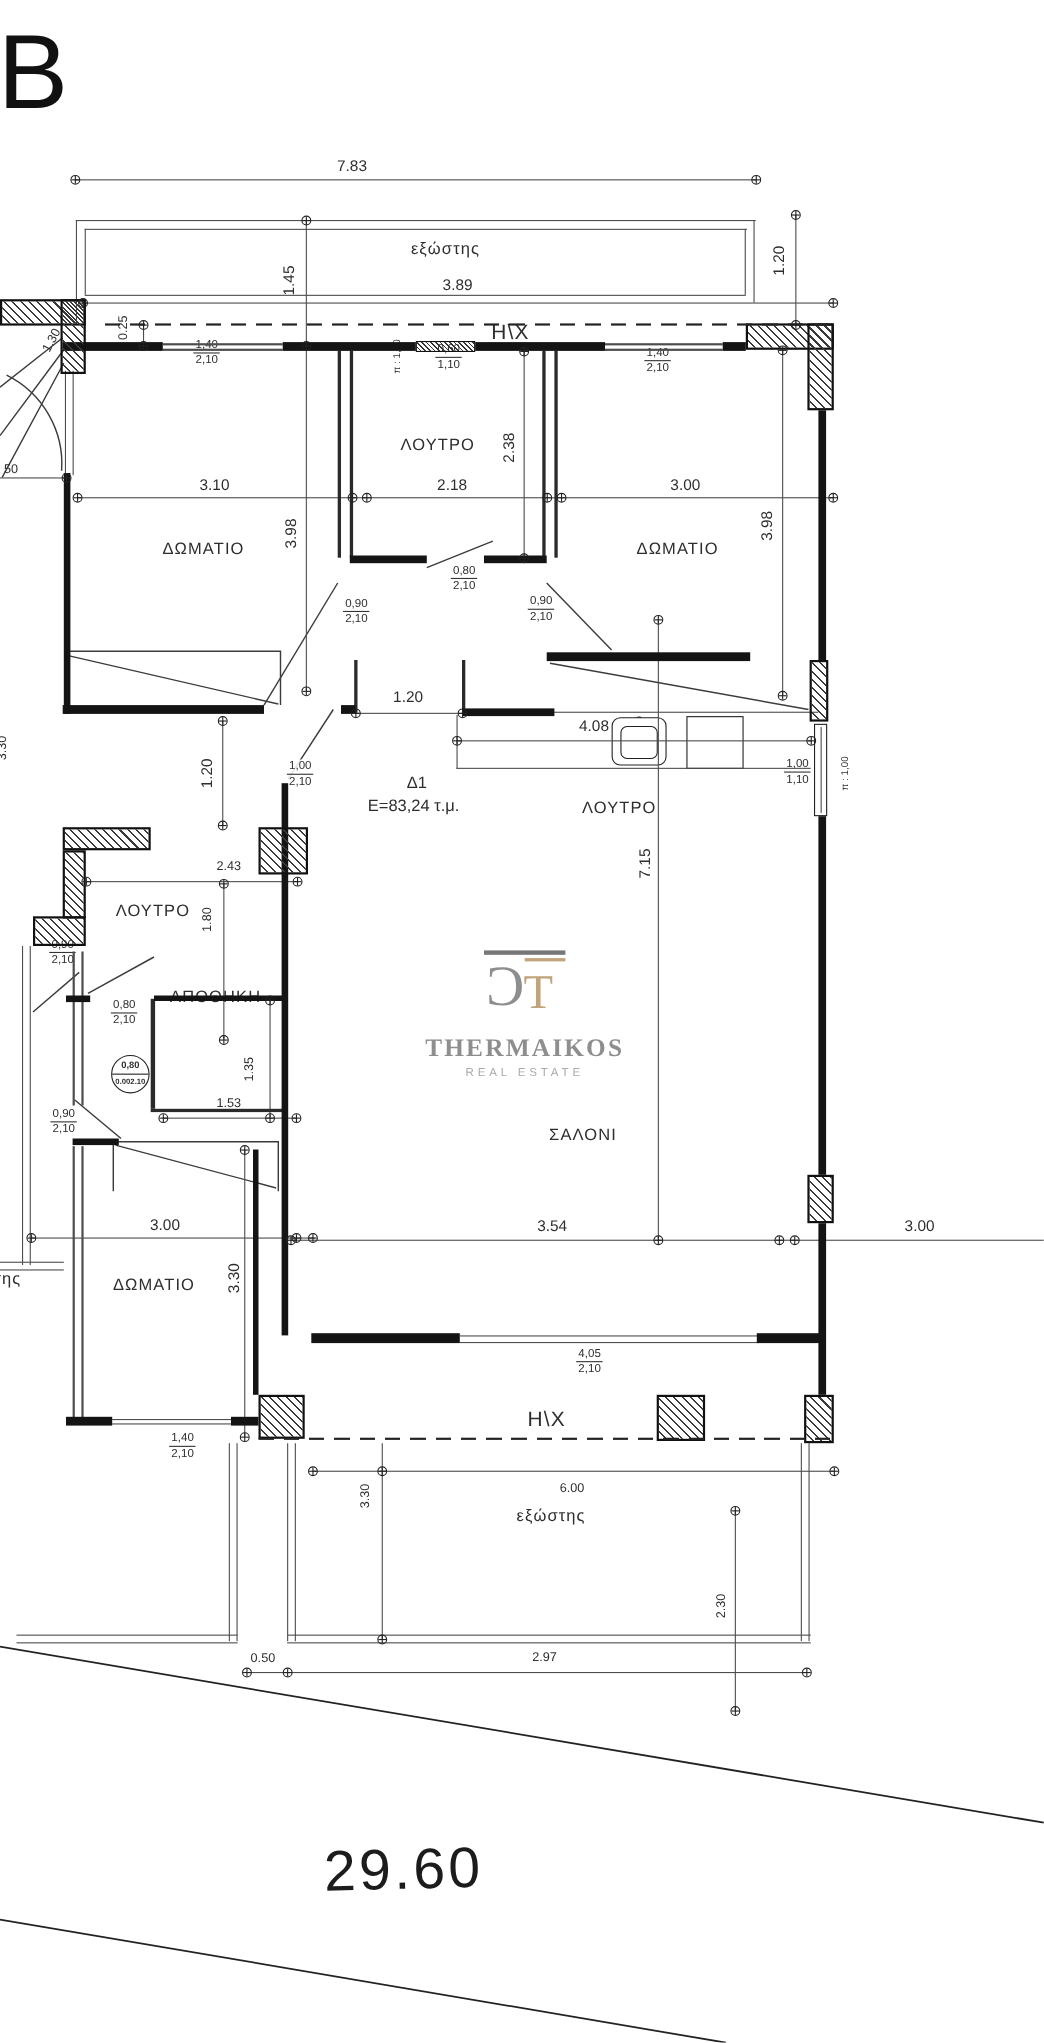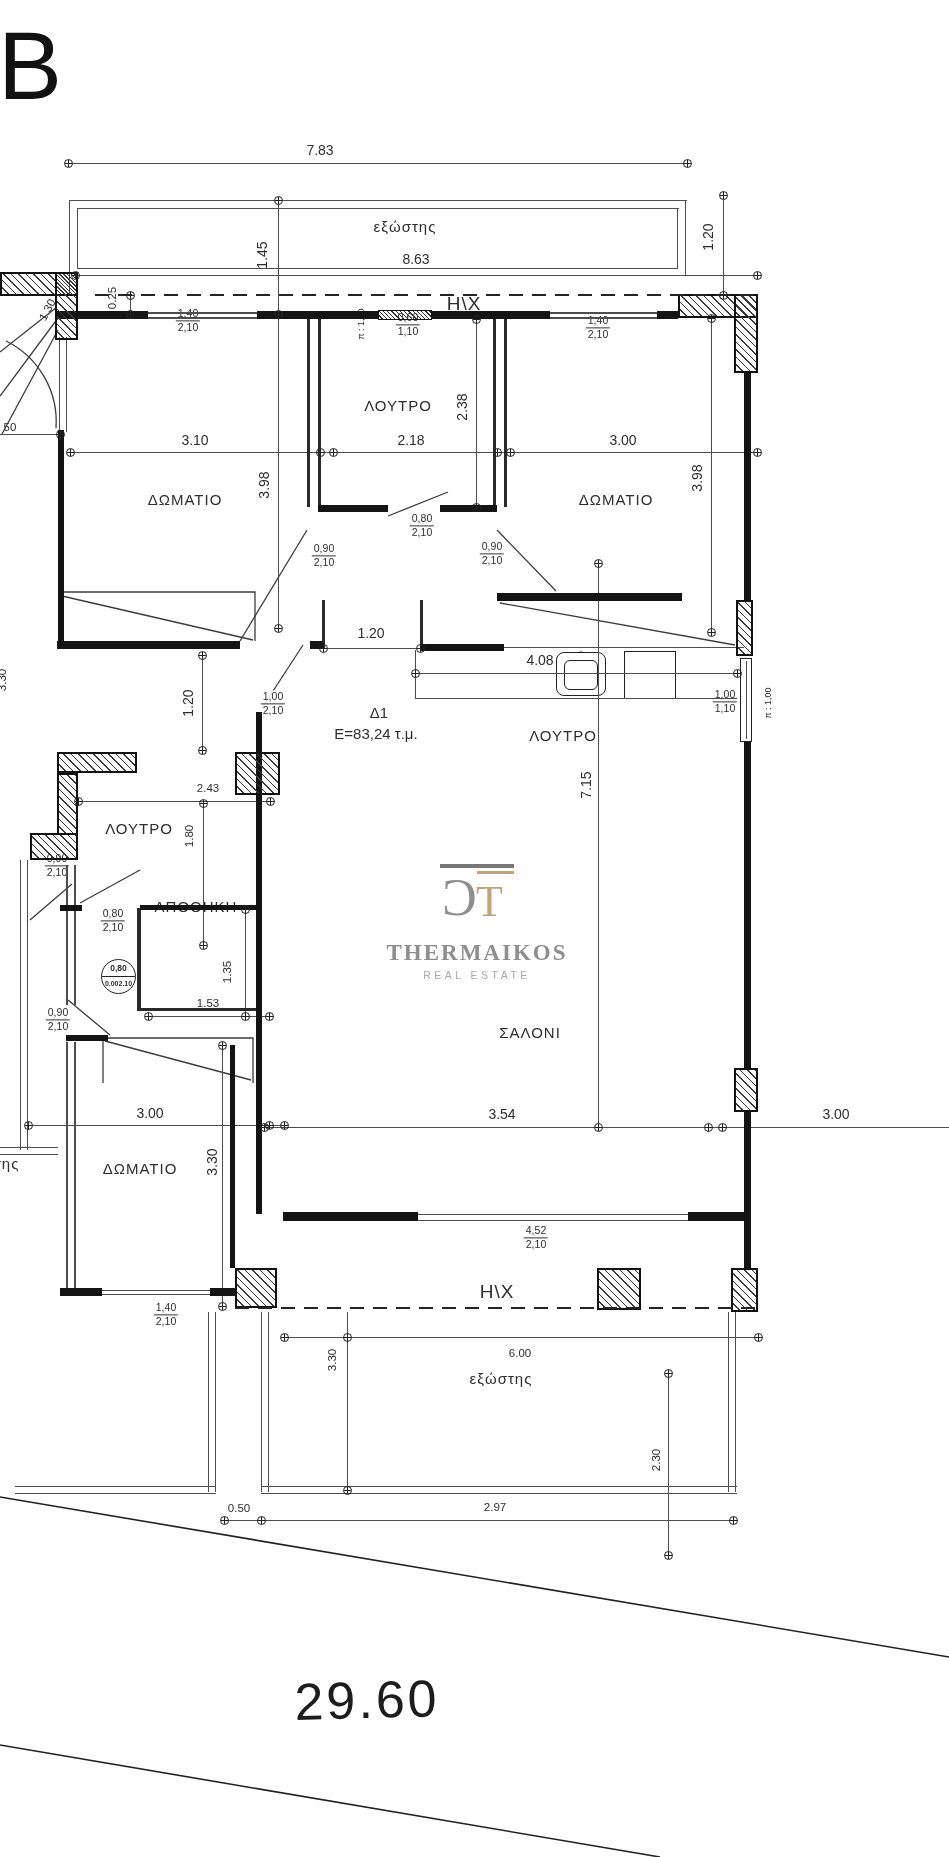--- a/index.html
+++ b/index.html
@@ -106,21 +106,21 @@
       <span class="g2">T</span>
     </div>
     <div class="lt1">THERMAIKOS</div>
     <div class="lt2">REAL ESTATE</div>
   </div>
 
   <div id="gen"></div>
 <div class="ann sheet" style="left: 30px; top: 66px;">B</div>
     <div class="ann dim" style="left: 320px; top: 150px;">7.83</div>
     <div class="ann room sm" style="left: 405px; top: 226px;">εξώστης</div>
-    <div class="ann dim" style="left: 416px; top: 259px;">8.63</div>
+    <div class="ann dim" style="left: 416px; top: 259px;">3.89</div>
     <div class="ann dim rot" style="left: 262px; top: 255px;">1.45</div>
     <div class="ann dim rot" style="left: 708px; top: 237px;">1.20</div>
     <div class="ann hx" style="left: 464px; top: 303px;">H\X</div>
     <div class="ann dim rot sm2" style="left: 113px; top: 298px;">0.25</div>
     <div class="ann tiny rot" style="left: 361px; top: 324px;">π : 1,00</div>
     <div class="ann dim sm2 rot65" style="left: 48px; top: 310px;">1.30</div>
     <div class="ann room" style="left: 185px; top: 499px;">ΔΩΜΑΤΙΟ</div>
     <div class="ann dim" style="left: 195px; top: 440px;">3.10</div>
     <div class="ann dim rot" style="left: 264px; top: 485px;">3.98</div>
     <div class="ann room sm" style="left: 398px; top: 405px;">ΛΟΥΤΡΟ</div>
@@ -198,21 +198,21 @@
     </div>
     <div class="frac" style="left: 57px; top: 866px;">
       <span class="ft">0,90</span>
       <span class="fb">2,10</span>
     </div>
     <div class="frac" style="left: 58px; top: 1020px;">
       <span class="ft">0,90</span>
       <span class="fb">2,10</span>
     </div>
     <div class="frac" style="left: 536px; top: 1238px;">
-      <span class="ft">4,52</span>
+      <span class="ft">4,05</span>
       <span class="fb">2,10</span>
     </div>
     <div class="frac" style="left: 166px; top: 1315px;">
       <span class="ft">1,40</span>
       <span class="fb">2,10</span>
     </div>
     <div class="t" style="left: 68px; top: 163px; width: 620px; height: 1px;"></div>
     <div class="t" style="left: 75px; top: 275px; width: 683px; height: 1px;"></div>
     <div class="t" style="left: 278px; top: 200px; width: 1px; height: 428px;"></div>
     <div class="t" style="left: 723px; top: 195px; width: 1px; height: 100px;"></div>

